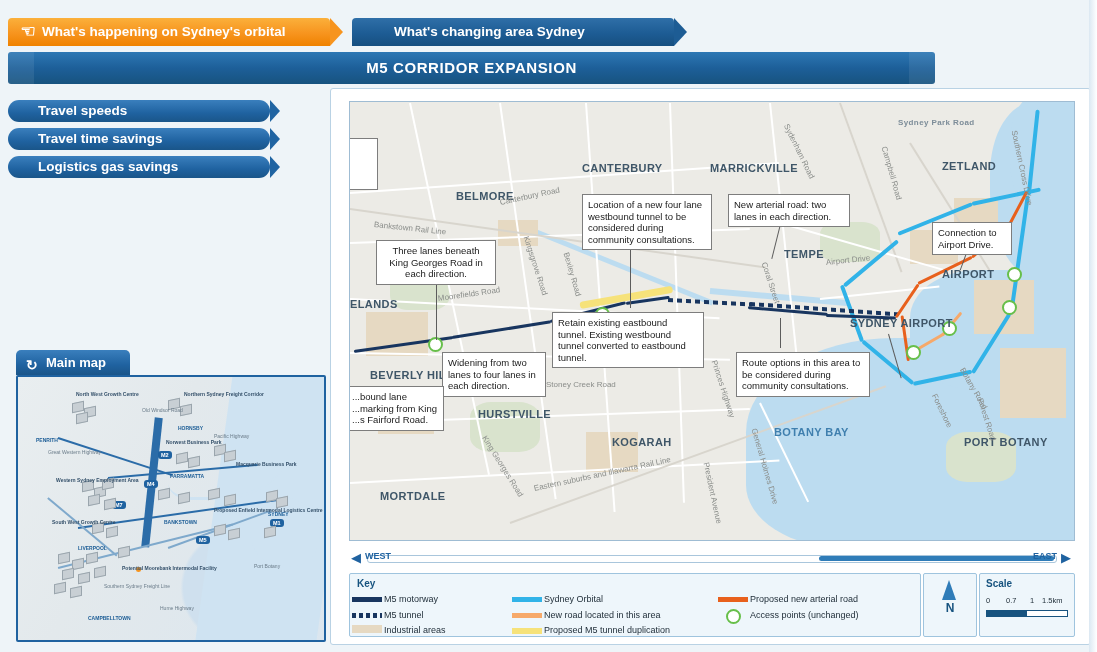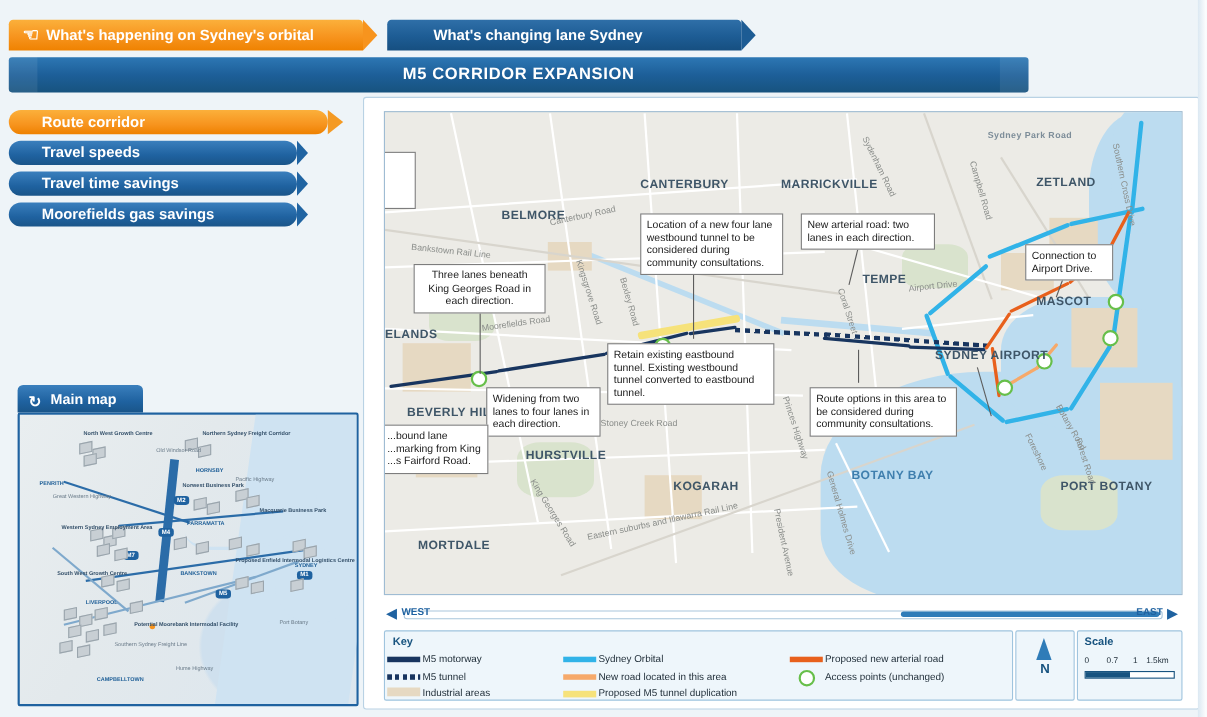--- a/index.html
+++ b/index.html
@@ -517,38 +517,35 @@
 <body>
 
 <div id="app">
 
   <div class="tabs-row">
     <div class="tab active">
       <span class="tab-hand">☜</span>
       <span>What's happening on Sydney's orbital</span>
     </div>
     <div class="tab inactive">
-      <span>What's changing lane Sydney</span>
+      <span>What's changing area Sydney</span>
     </div>
   </div>
 
   <div class="titlebar">M5 CORRIDOR EXPANSION</div>
 
   <div class="leftnav">
-    <div class="nav-item sel">
-      <span>Route corridor</span>
-    </div>
     <div class="nav-item norm">
       <span>Travel speeds</span>
     </div>
     <div class="nav-item norm">
       <span>Travel time savings</span>
     </div>
     <div class="nav-item norm">
-      <span>Moorefields gas savings</span>
+      <span>Logistics gas savings</span>
     </div>
   </div>
 
   <div class="mainmap-tab">
     <span class="refresh">↻</span>
     <span>Main map</span>
   </div>
 
   <div class="minimap">
     <div class="mm-land"></div>
@@ -709,21 +706,21 @@
       <div class="access" style="left:556px; top:243px;"></div>
       <div class="access" style="left:592px; top:219px;"></div>
       <div class="access" style="left:652px; top:198px;"></div>
       <div class="access" style="left:657px; top:165px;"></div>
 
       <div class="placename big" style="left:232px; top:60px;">CANTERBURY</div>
       <div class="placename big" style="left:360px; top:60px;">MARRICKVILLE</div>
       <div class="placename big" style="left:592px; top:58px;">ZETLAND</div>
       <div class="placename big" style="left:106px; top:88px;">BELMORE</div>
       <div class="placename big" style="left:434px; top:146px;">TEMPE</div>
-      <div class="placename big" style="left:592px; top:166px;">MASCOT</div>
+      <div class="placename big" style="left:592px; top:166px;">AIRPORT</div>
       <div class="placename big" style="left:500px; top:216px; width:60px; line-height:11px;">SYDNEY AIRPORT</div>
       <div class="placename big" style="left:20px; top:268px; width:46px; line-height:11px;">BEVERLY HILLS</div>
       <div class="placename big" style="left:128px; top:306px;">HURSTVILLE</div>
       <div class="placename big" style="left:262px; top:334px;">KOGARAH</div>
       <div class="placename big water-label" style="left:424px; top:324px;">BOTANY BAY</div>
       <div class="placename big" style="left:614px; top:334px;">PORT BOTANY</div>
       <div class="placename big" style="left:30px; top:388px;">MORTDALE</div>
       <div class="placename big" style="left:0px; top:196px;">ELANDS</div>
       <div class="placename" style="left:548px; top:16px; width:54px; line-height:9px; font-size:8px; color:#7d8d99;">Sydney Park Road</div>
 

